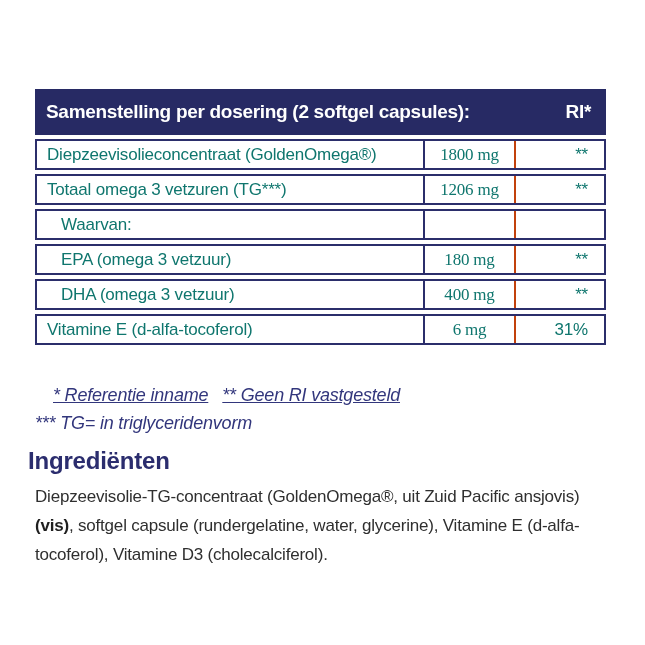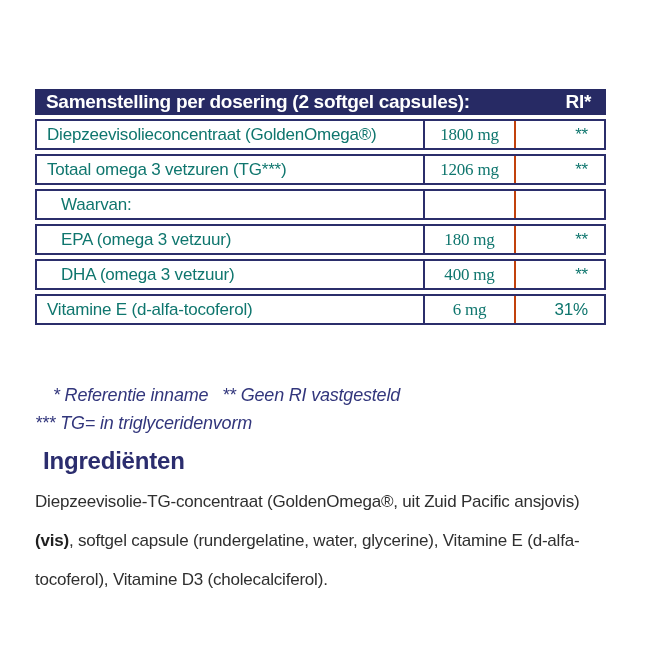--- a/index.html
+++ b/index.html
@@ -17,21 +17,21 @@
   }
   
   .comp-table {
     position: absolute;
     left: 35px;
     top: 89px;
     width: 571px;
   }
   .thead {
     box-sizing: border-box;
-    height: 26px;
+    height: 46px;
     background: #272a64;
     color: #ffffff;
     display: flex;
     align-items: center;
     justify-content: space-between;
     padding: 0 15px 0 11px;
     font-size: 19px;
     font-weight: bold;
     letter-spacing: -0.3px;
     margin-bottom: 1px;
@@ -81,41 +81,41 @@
   .footnotes {
     position: absolute;
     left: 35px;
     top: 381px;
     font-style: italic;
     color: #32367c;
     font-size: 18px;
     line-height: 28px;
     letter-spacing: -0.2px;
   }
-  .footnote-line1 { padding-left: 18px; }
+  .footnote-line1 { padding-left: 18px; text-decoration: underline; }
   .footnote-line1 .fn-gap { margin-right: 14px; }
   
   .ingredients-heading {
     position: absolute;
-    left: 43px;
+    left: 28px;
     top: 447px;
     margin: 0;
     font-size: 24px;
     font-weight: bold;
     color: #2b2d6e;
     letter-spacing: -0.2px;
   }
   .ingredients-paragraph {
     position: absolute;
     left: 35px;
     top: 482px;
     width: 585px;
     margin: 0;
     font-size: 17px;
-    line-height: 39px;
+    line-height: 29px;
     color: #2f2f2f;
     letter-spacing: -0.2px;
   }
   .ingredients-paragraph b { color: #1f1f1f; }
 </style>
 </head>
 <body>
 
 <div class="page">
 

